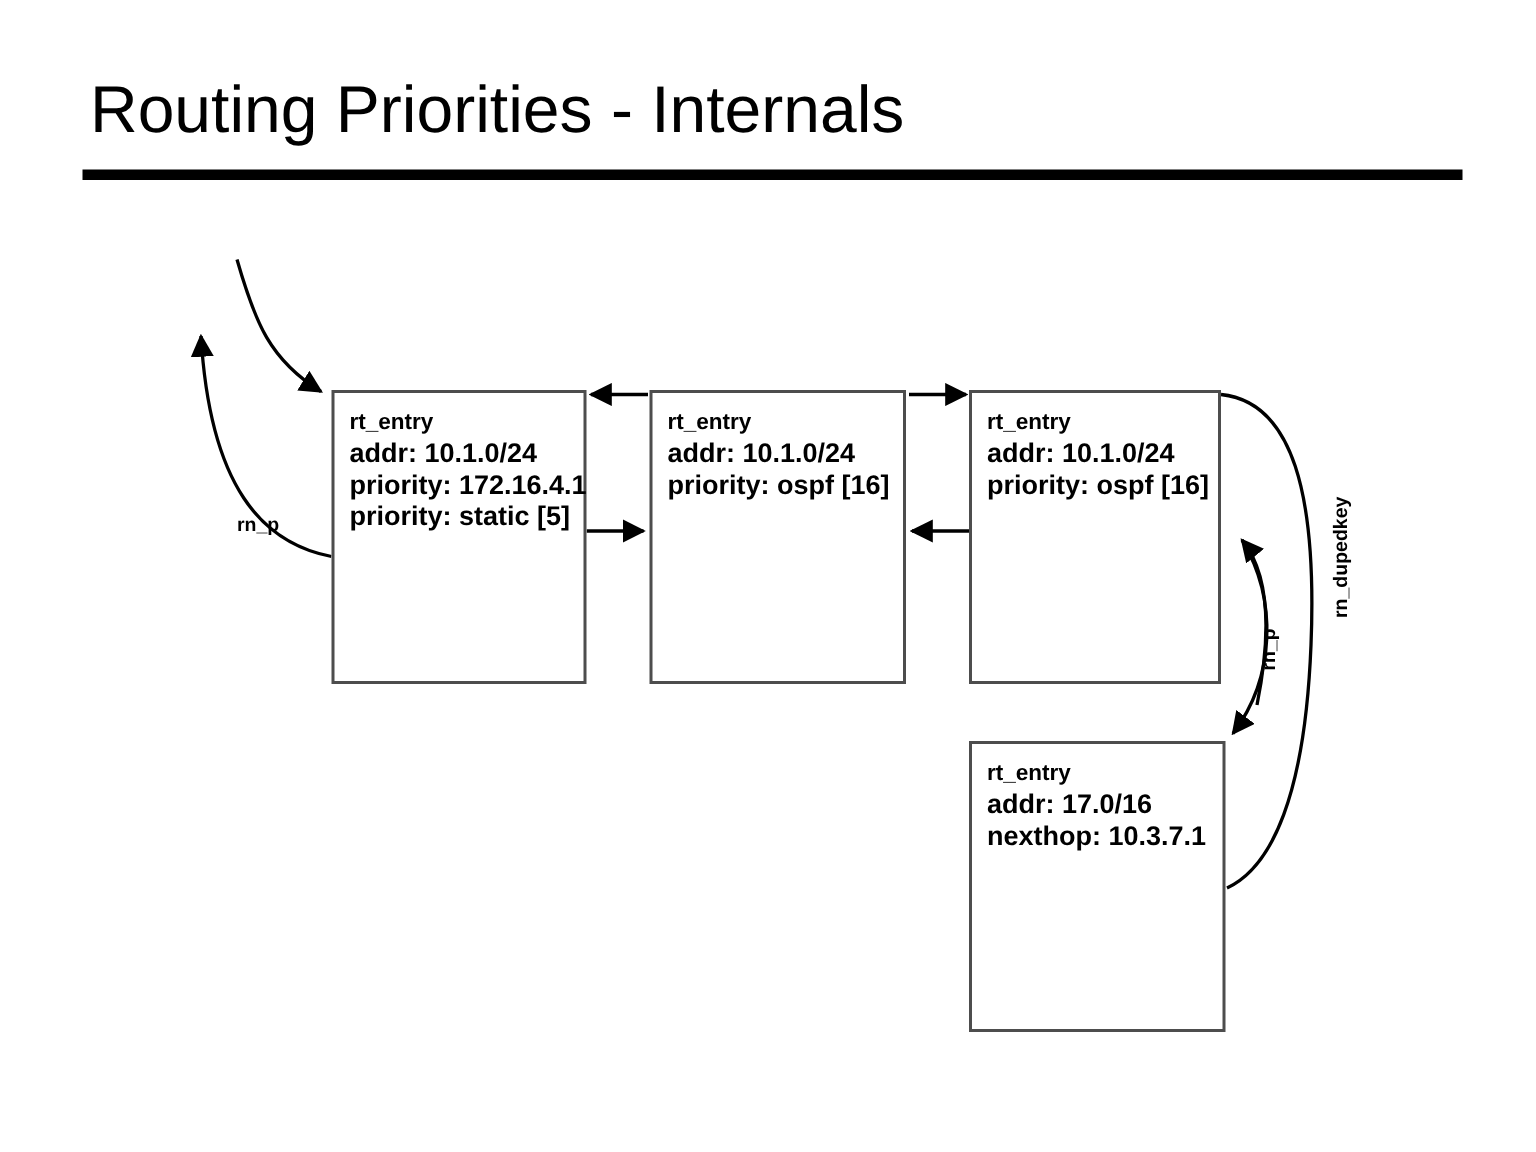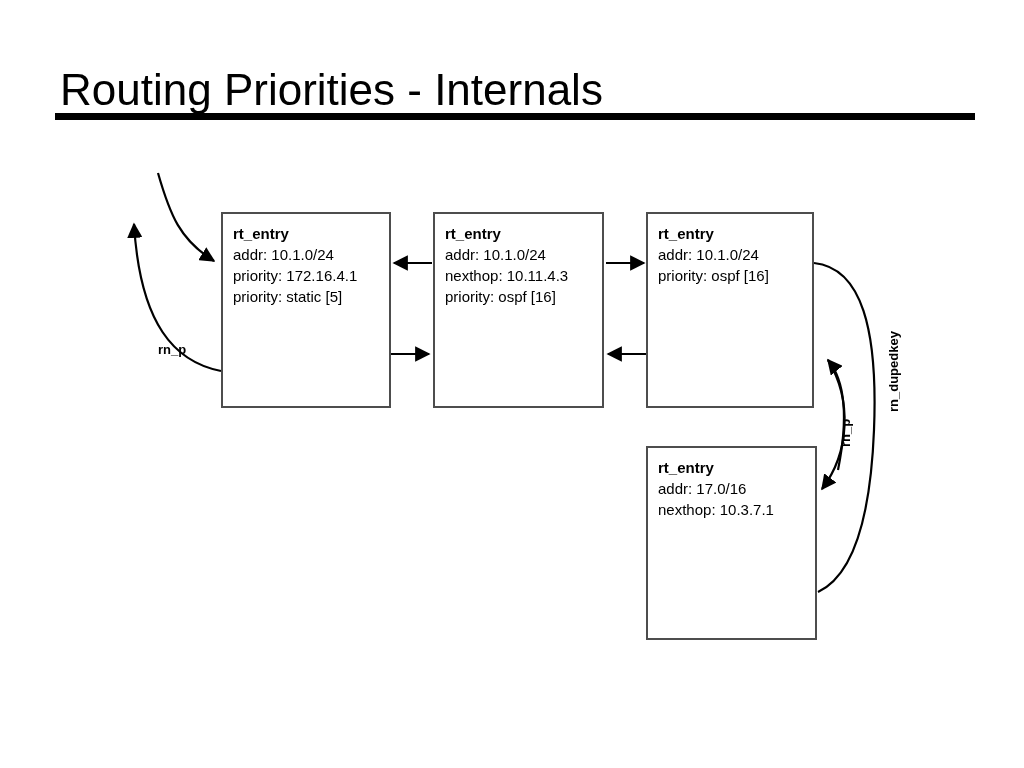--- a/index.html
+++ b/index.html
@@ -18,21 +18,21 @@
   #slide {
     position: absolute;
     left: 0; top: 0;
     width: 1024px;
     height: 768px;
   }
   
   #title-block {
     position: absolute;
     left: 60px;
-    top: 62px;
+    top: 46px;
     width: 920px;
   }
   #page-title {
     font-size: 44px;
     font-weight: 400;
     line-height: 56px;
     letter-spacing: 0px;
     color: #000000;
     white-space: nowrap;
   }
@@ -51,31 +51,32 @@
     top: 0;
     width: 1024px;
     height: 768px;
   }
   .node-box {
     position: absolute;
     box-sizing: border-box;
     border: 2px solid #4d4d4d;
     background: #ffffff;
     padding: 10px 0 0 10px;
+    margin-top: 48px;
   }
   .node-title {
     font-size: 15px;
     font-weight: bold;
     line-height: 20px;
     color: #000000;
     white-space: nowrap;
   }
   .node-line {
-    font-size: 15px;
-    font-weight: normal;
+    font-size: 18px;
+    font-weight: bold;
     line-height: 21px;
     color: #000000;
     white-space: nowrap;
   }
   .edge-label {
     position: absolute;
     font-size: 13px;
     font-weight: bold;
     color: #000000;
     white-space: nowrap;
@@ -133,21 +134,20 @@
     <div class="node-box" style="left:221px; top:212px; width:170px; height:196px;">
       <div class="node-title">rt_entry</div>
       <div class="node-line">addr: 10.1.0/24</div>
       <div class="node-line">priority: 172.16.4.1</div>
       <div class="node-line">priority: static [5]</div>
     </div>
 
     <div class="node-box" style="left:433px; top:212px; width:171px; height:196px;">
       <div class="node-title">rt_entry</div>
       <div class="node-line">addr: 10.1.0/24</div>
-      <div class="node-line">nexthop: 10.11.4.3</div>
       <div class="node-line">priority: ospf [16]</div>
     </div>
 
     <div class="node-box" style="left:646px; top:212px; width:168px; height:196px;">
       <div class="node-title">rt_entry</div>
       <div class="node-line">addr: 10.1.0/24</div>
       <div class="node-line">priority: ospf [16]</div>
     </div>
 
     <div class="node-box" style="left:646px; top:446px; width:171px; height:194px;">

